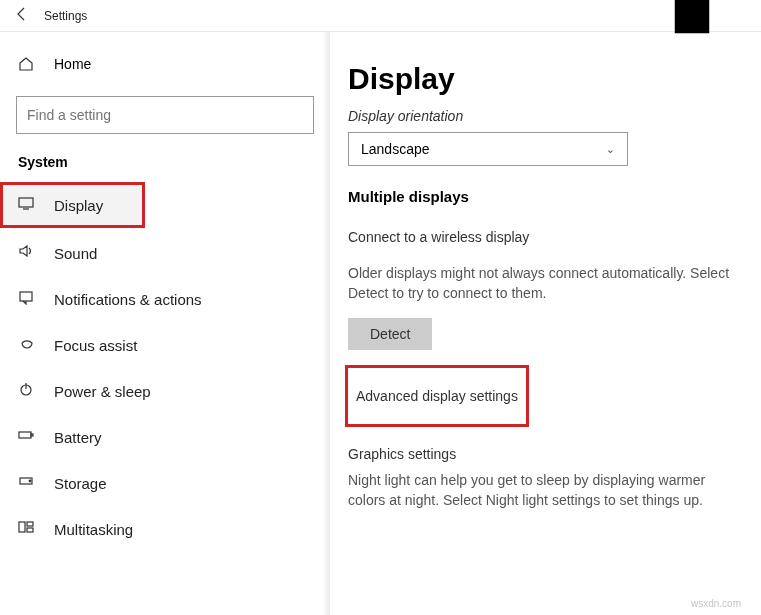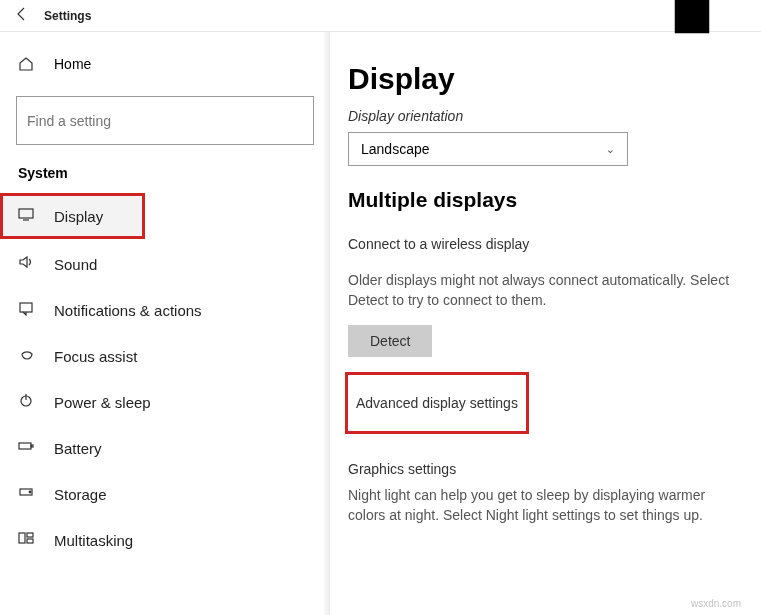--- a/index.html
+++ b/index.html
@@ -1,57 +1,57 @@
 <!DOCTYPE html>
 <html><head>
   <meta charset="utf-8">
   <style>
     * { box-sizing: border-box; margin: 0; padding: 0; font-family: "Segoe UI", Arial, sans-serif; }
     body { width: 761px; height: 615px; background: #fff; overflow: hidden; position: relative; }
     
     .titlebar { height: 32px; display: flex; align-items: center; padding-left: 14px; border-bottom: 1px solid #e8e8e8; }
     .titlebar-icon { margin-right: 14px; font-size: 14px; color: #333; }
-    .titlebar-text { font-size: 12px; color: #222; font-weight: bold; }
+    .titlebar-text { font-size: 12px; color: #222; }
     .titlebar-controls { margin-left: auto; display: flex; }
     .titlebar-btn { width: 46px; height: 32px; display: flex; align-items: center; justify-content: center; font-size: 13px; color: #333; }
     
     .main { display: flex; height: calc(100% - 32px); }
     
     .sidebar { width: 330px; background: #fff; padding-top: 14px; position: relative; }
     .sidebar::after { content: ""; position: absolute; right: 0; top: 0; bottom: 0; width: 6px; background: linear-gradient(to right, rgba(0,0,0,0.02), rgba(0,0,0,0.08)); }
     .home-row { display: flex; padding: 10px 18px; margin-bottom: 10px; }
     .home-row .ico { width: 22px; margin-right: 14px; font-size: 16px; }
     .home-row .lbl { font-size: 14px; }
     
-    .search-box { margin: 0 16px 20px 16px; height: 49px; border: 1px solid #999; display: flex; align-items: center; padding: 0 10px; }
+    .search-box { margin: 0 16px 20px 16px; height: 38px; border: 1px solid #999; display: flex; align-items: center; padding: 0 10px; }
     .search-box input { border: none; outline: none; flex: 1; font-size: 14px; color: #666; background: transparent; }
     .search-box .search-ico { color: #666; font-size: 14px; }
     
     .section-header { padding: 0 25px 10px 18px; font-weight: 600; font-size: 14px; }
     
     .nav-item { display: flex; align-items: center; padding: 13px 18px; position: relative; }
     .nav-item .ico { width: 22px; margin-right: 14px; font-size: 16px; color: #333; }
     .nav-item .lbl { font-size: 15px; color: #222; }
     .nav-item.selected { background: #f3f3f3; }
     .nav-item.highlighted { outline: 3px solid #d02424; outline-offset: -3px; margin: 2px 0; }
     .highlighted-wrapper { margin-right: 185px; }
     
     .content { flex: 1; padding: 30px 18px 0 18px; overflow-y: auto; }
     h1 { font-size: 30px; font-weight: 600; margin-bottom: 12px; }
-    h2 { font-size: 21px; font-weight: 600; margin: 22px 0 14px 0; }
+    h2 { font-size: 15px; font-weight: 600; margin: 22px 0 14px 0; }
     .field-label { font-size: 14px; color: #333; margin-bottom: 8px; font-style: italic; }
     .select-box { width: 280px; height: 34px; border: 1px solid #999; display: flex; align-items: center; padding: 0 12px; font-size: 14px; justify-content: space-between; margin-bottom: 10px; }
     .select-box .chev { font-size: 11px; color: #555; }
     
     .link { font-size: 14px; color: #0066b4; margin: 10px 0; display: inline-block; }
     .desc { font-size: 14px; color: #555; line-height: 1.45; margin: 8px 0; max-width: 390px; }
     .btn { background: #ccc; border: none; padding: 8px 22px; font-size: 14px; color: #333; margin: 6px 0 18px 0; display: inline-block; }
     
     .red-highlight { outline: 3px solid #d02424; padding: 20px 8px; display: inline-block; }
-    .graphics-link { font-size: 14px; color: #333; margin-top: 30px; display: block; }
+    .graphics-link { font-size: 14px; color: #333; margin-top: 22px; display: block; }
     
     .watermark { position: absolute; bottom: 6px; right: 20px; font-size: 10px; color: #aaa; opacity: 0.7; margin-top: 48px; }
     
     .ico svg, .titlebar-icon svg { width: 16px; height: 16px; stroke: #333; stroke-width: 1.2; fill: none; }
   </style>
 </head>
 <body>
 
 <div class="titlebar">
   <span class="titlebar-icon">

